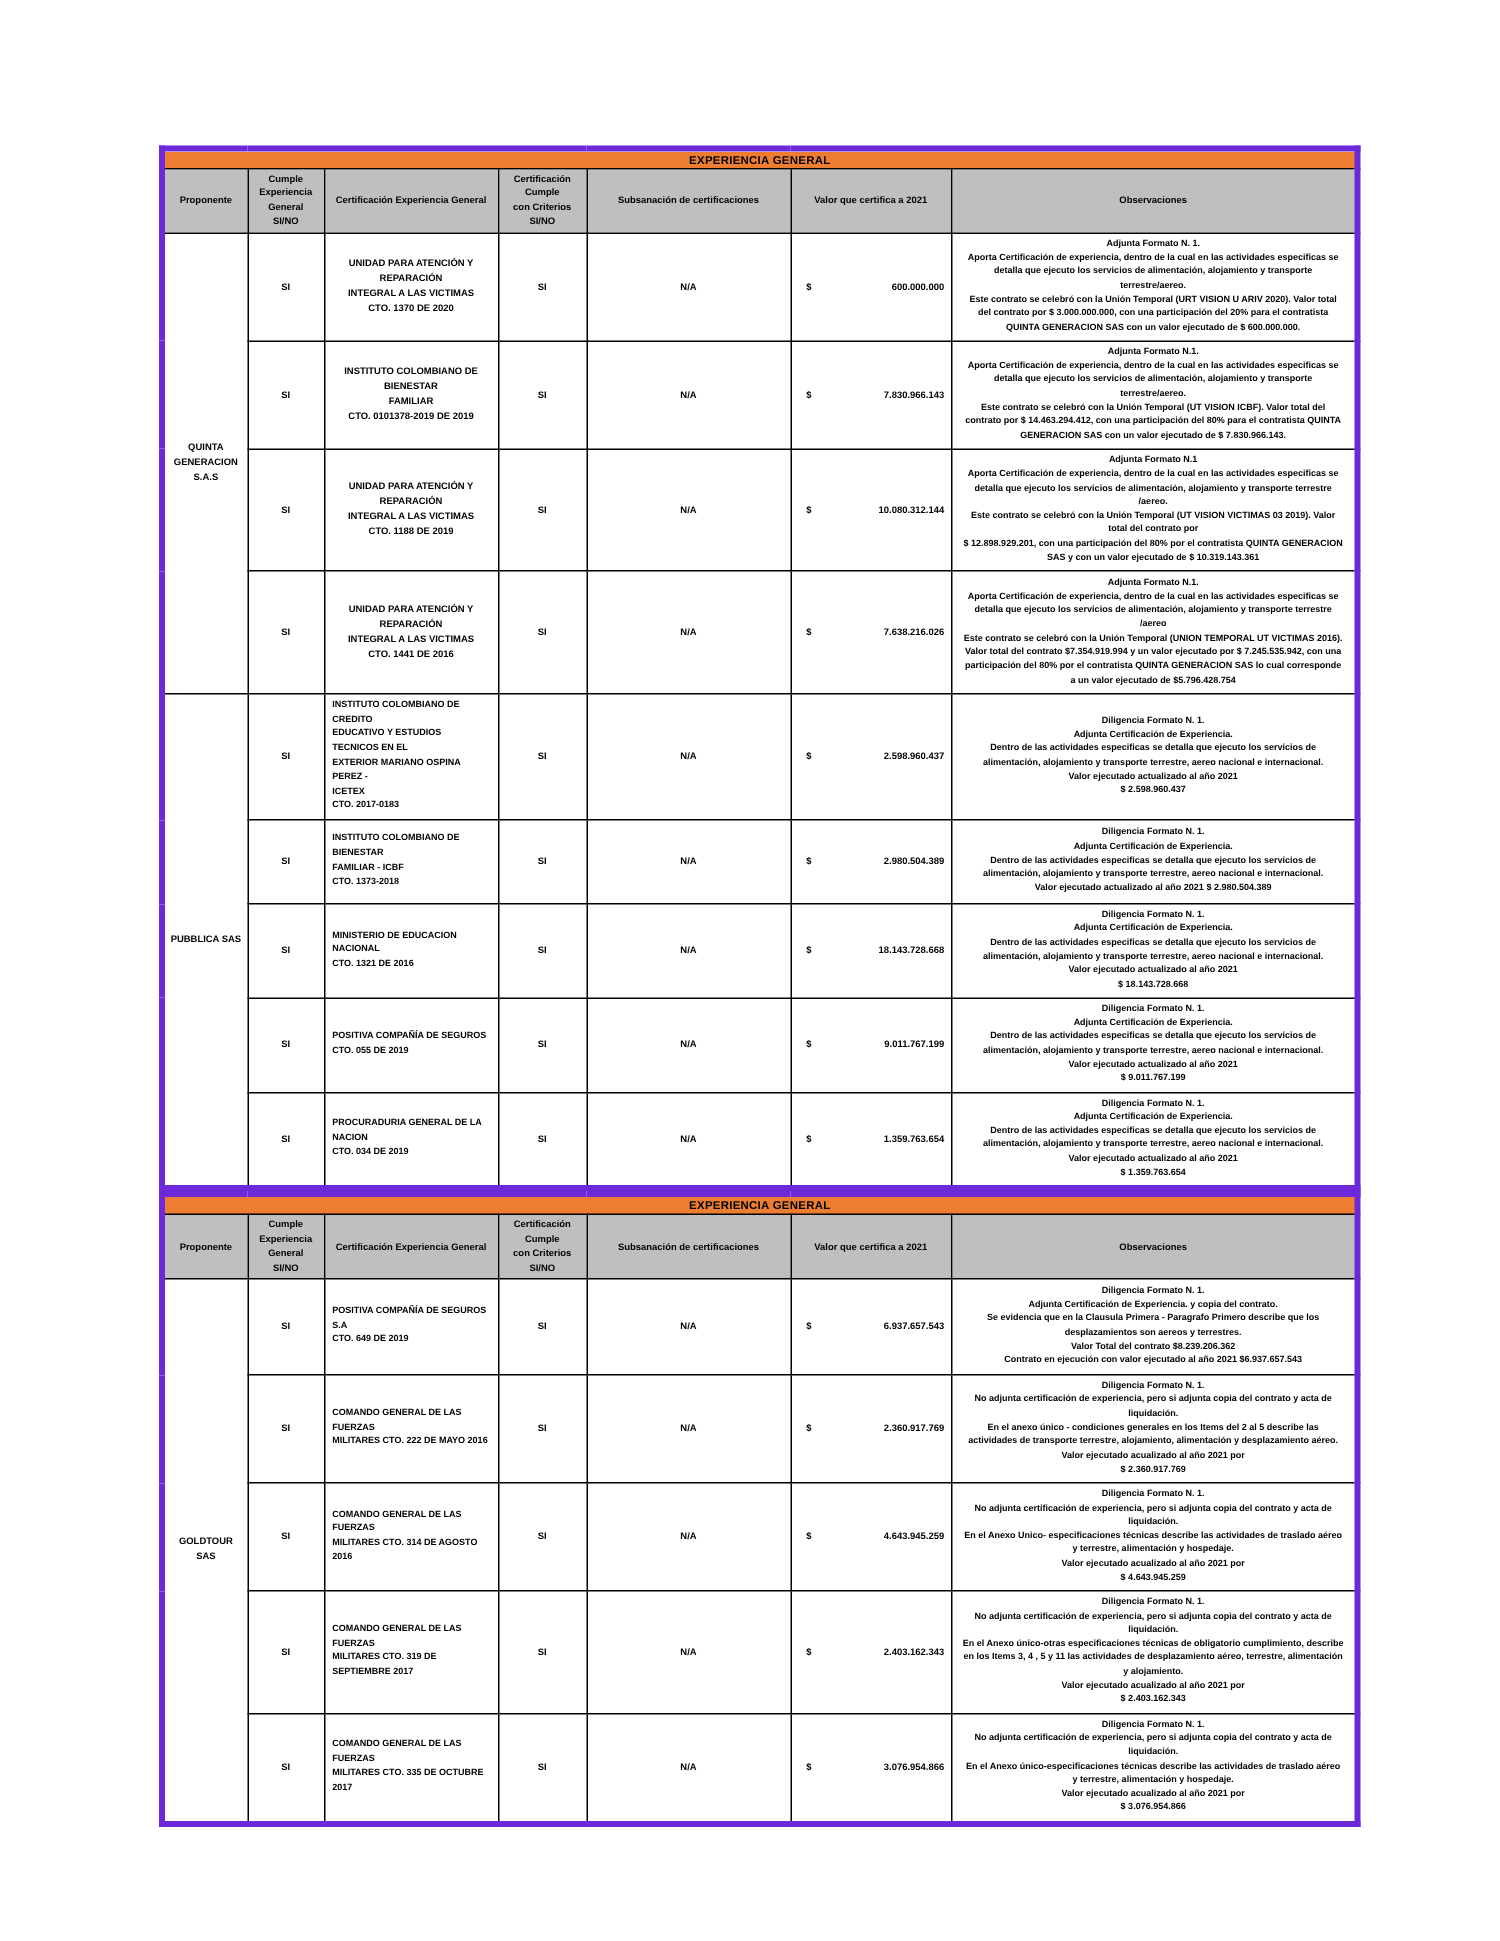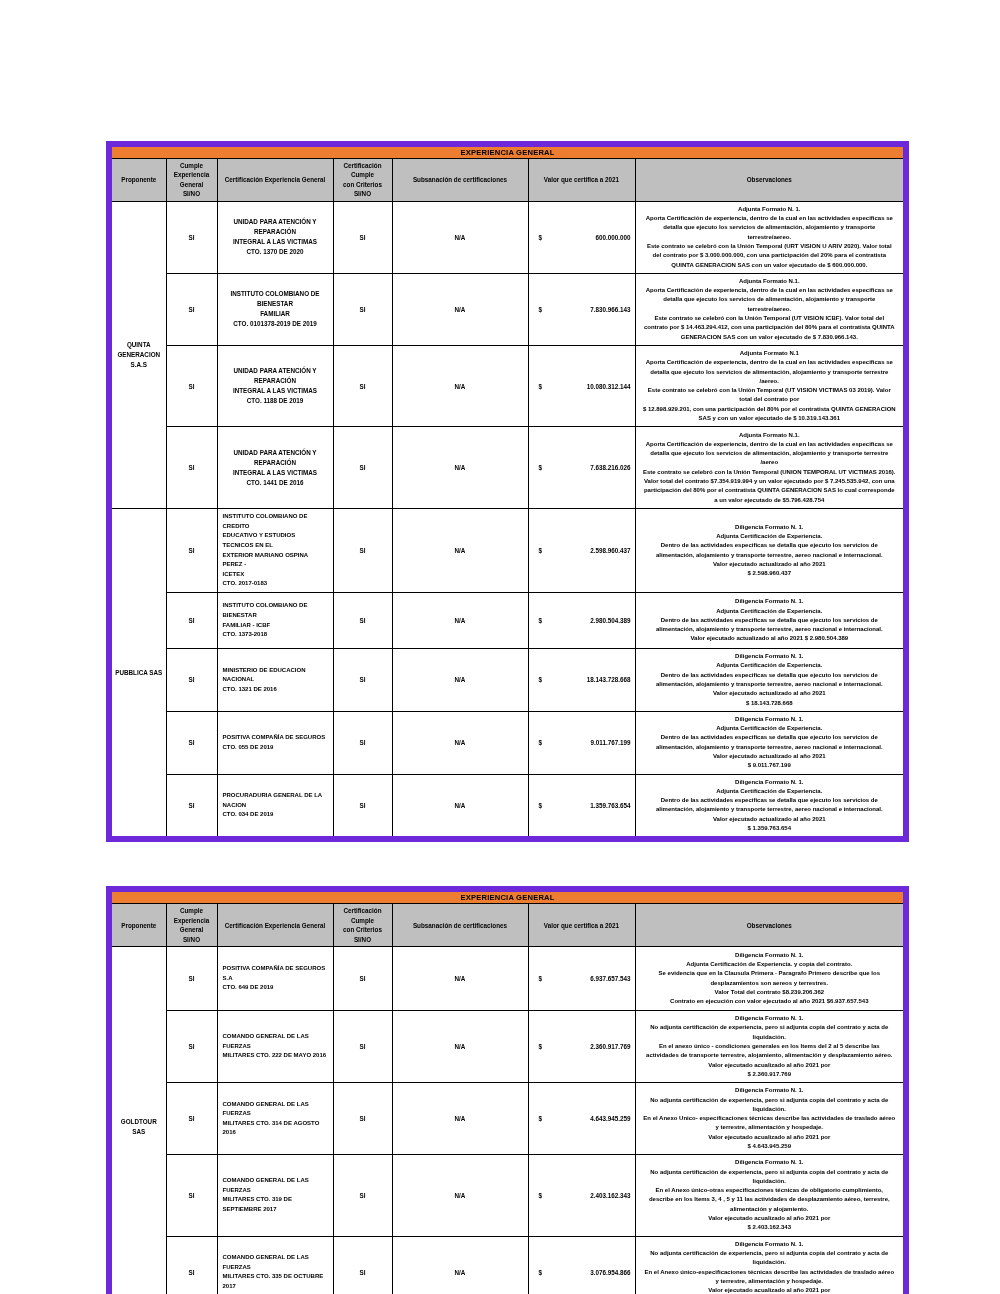--- a/index.html
+++ b/index.html
@@ -4,22 +4,21 @@
 <style>
   html,body{margin:0;padding:0;}
   body{
     width:1000px;height:1294px;background:#ffffff;
     font-family:"Liberation Sans", sans-serif;
     position:relative;
   }
   .sheet{position:absolute;left:106px;top:97px;width:797px;}
   table.grid{
     border-collapse:collapse;table-layout:fixed;width:797px;
-    border:6px solid #6d28d9;
-    margin-top:44px;
+    border:4px solid #6d28d9;
   }
   .grid th,.grid td{
     border:1px solid #000;color:#000;font-weight:700;
     vertical-align:middle;overflow:hidden;word-wrap:break-word;
   }
   th.title{
     font-size:7.6px;height:11px;padding:0;text-align:center;
     letter-spacing:.2px;
   }
   tr.head th{

